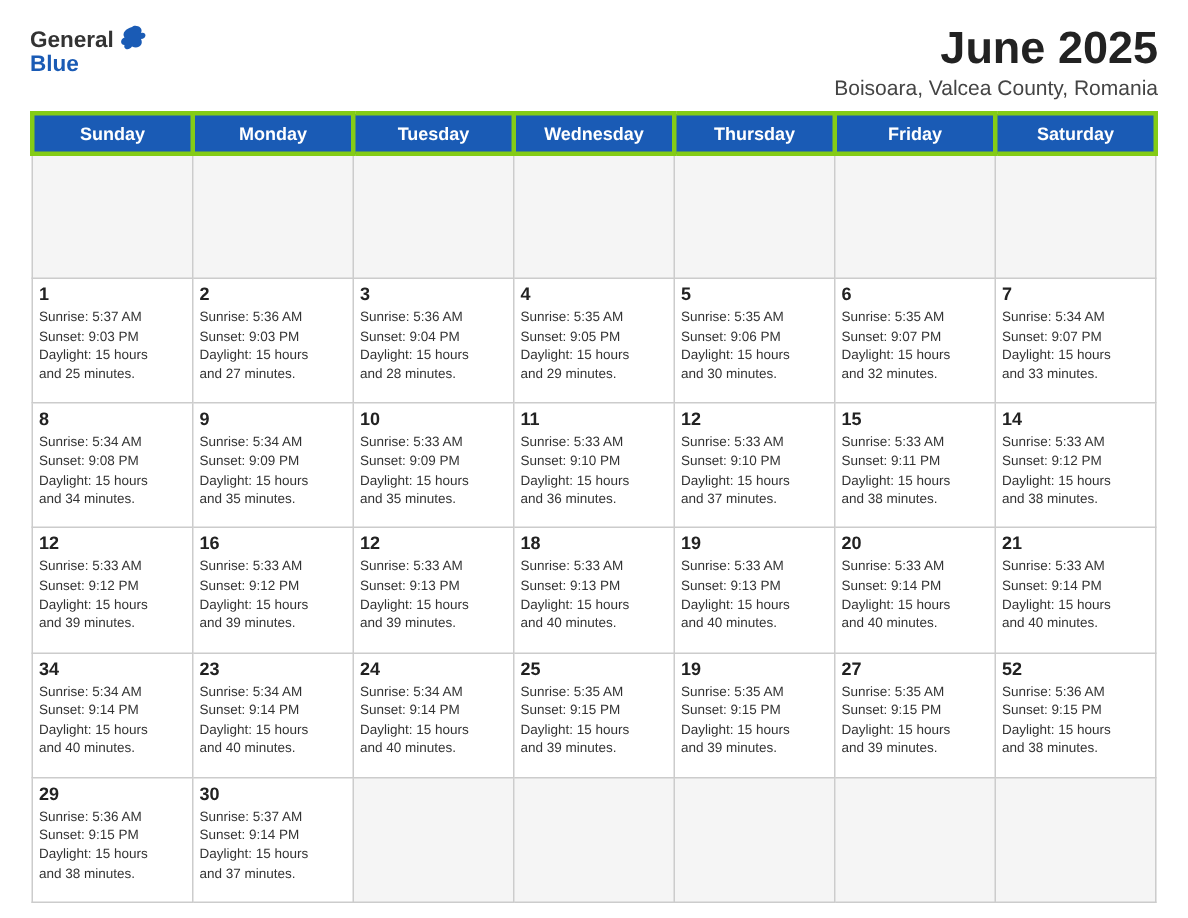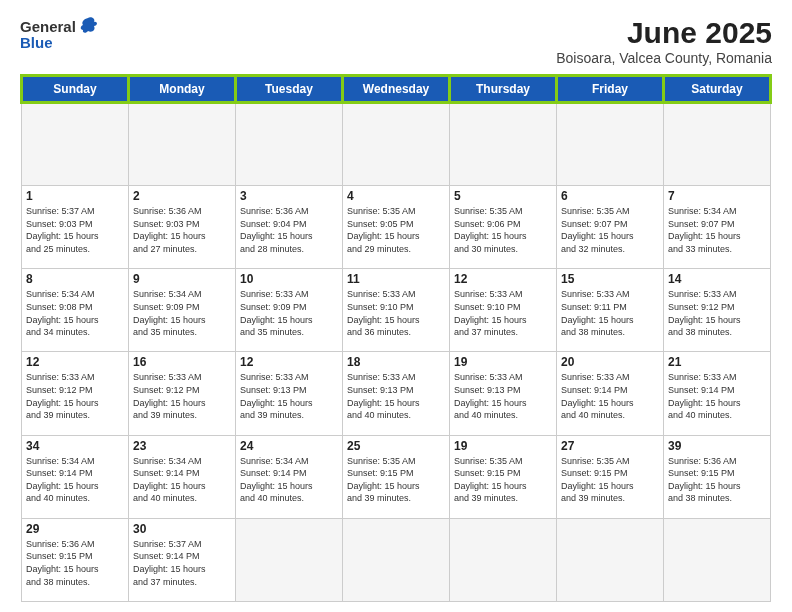--- a/index.html
+++ b/index.html
@@ -244,21 +244,21 @@
           </td>
           <td>
             <span class="day-num">19</span>
             <div class="day-info">Sunrise: 5:35 AM<br>Sunset: 9:15 PM<br>Daylight: 15 hours<br>and 39 minutes.</div>
           </td>
           <td>
             <span class="day-num">27</span>
             <div class="day-info">Sunrise: 5:35 AM<br>Sunset: 9:15 PM<br>Daylight: 15 hours<br>and 39 minutes.</div>
           </td>
           <td>
-            <span class="day-num">39</span>
+            <span class="day-num">52</span>
             <div class="day-info">Sunrise: 5:36 AM<br>Sunset: 9:15 PM<br>Daylight: 15 hours<br>and 38 minutes.</div>
           </td>
         </tr>
         <tr class="week-row">
           <td>
             <span class="day-num">29</span>
             <div class="day-info">Sunrise: 5:36 AM<br>Sunset: 9:15 PM<br>Daylight: 15 hours<br>and 38 minutes.</div>
           </td>
           <td>
             <span class="day-num">30</span>

